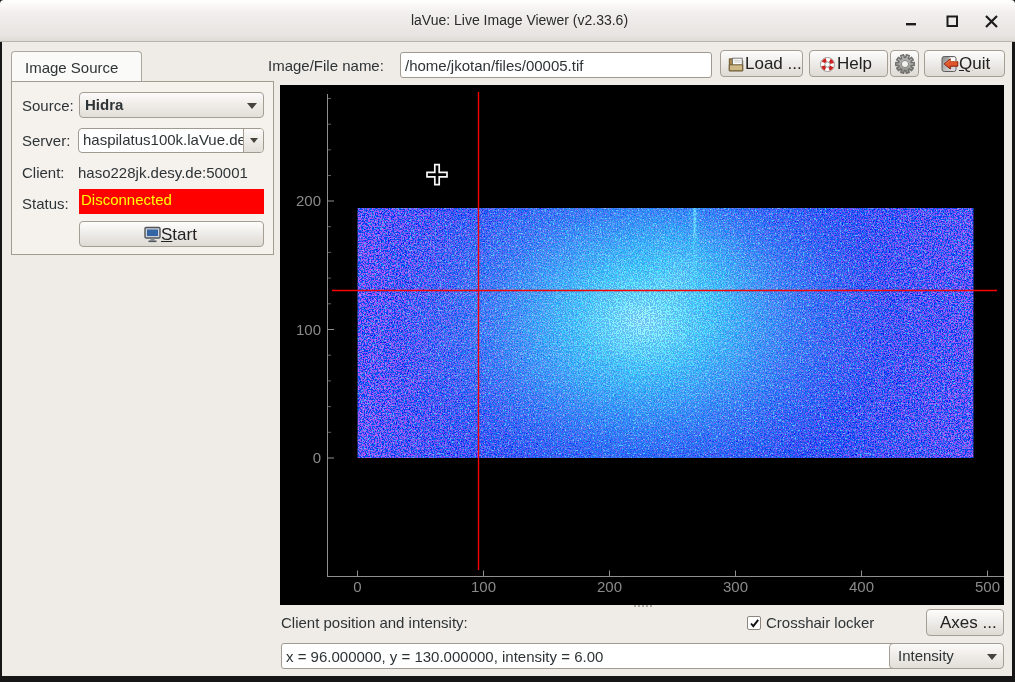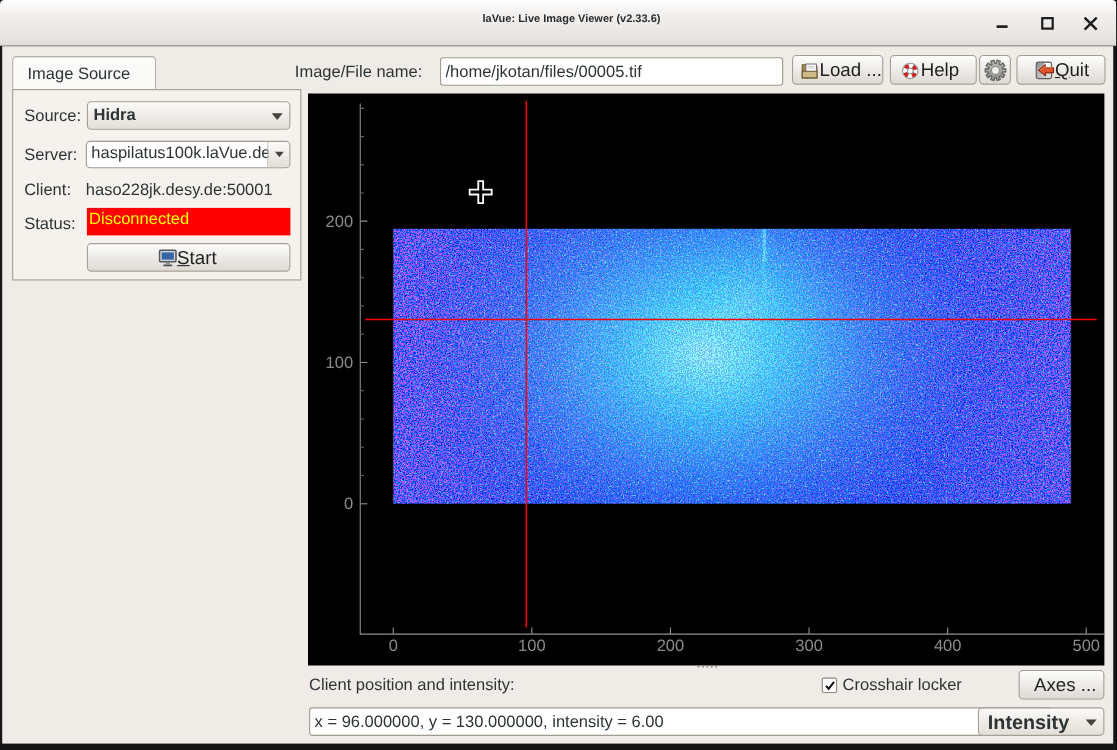--- a/index.html
+++ b/index.html
@@ -2,21 +2,21 @@
 <html><head>
 <meta charset="utf-8">
 <style>
 * { margin:0; padding:0; box-sizing:border-box; }
 html,body { width:1015px; height:682px; overflow:hidden; }
 body { font-family:"Liberation Sans", sans-serif; color:#2e3436; background:#161616; position:relative; }
 #titlebar { position:absolute; left:0; top:0; width:1015px; height:42px;
   background:linear-gradient(#ffffff, #f2f0ee 30%, #e7e4e1 85%, #dfdcd8);
   border-bottom:1px solid #b8b3ad; border-radius:4px 4px 0 0; }
 #title { position:absolute; top:12px; left:0; width:1015px; text-align:center;
-  font-size:10px; font-weight:bold; color:#2b2b2b;padding-left:24px; }
+  font-size:14px; font-weight:normal; color:#2b2b2b;padding-left:24px; }
 .winbtn { position:absolute; color:#1c1c1c; }
 #content { position:absolute; left:2px; top:42px; width:1010px; height:634px; background:#efebe7; }
 
 #tab { position:absolute; left:9px; top:9px; width:131px; height:30px;
   background:#fafaf8; border:1px solid #aca69d; border-bottom:none; border-radius:4px 4px 0 0; }
 #tab span { position:absolute; left:13px; top:7px; font-size:15px; }
 #pane { position:absolute; left:9px; top:39px; width:263px; height:174px;
   background:#f5f2ee; border:1px solid #a29b91; }
 .plabel { position:absolute; font-size:15px; }
 .combo { position:absolute; background:linear-gradient(#fcfbfa, #f0ede9 45%, #e2ded8);
@@ -290,16 +290,16 @@
     <svg style="position:absolute;left:0.5px;top:0.5px" width="11" height="11" viewBox="0 0 11 11">
       <path d="M2 5.5 L4.3 8.2 L9.2 1.8" stroke="#111" stroke-width="1.9" fill="none"></path>
       </svg>
   </div>
   <div class="plabel" style="left:764px;top:572px">Crosshair locker</div>
   <div class="btn" style="left:924px;top:567px;width:78px;height:27px">
     <span style="position:absolute;left:13px;top:3px">Axes ...</span>
   </div>
   <input class="txt" style="left: 279px; top: 601px; width: 674px; height: 26px;" value="x = 96.000000, y = 130.000000, intensity = 6.00">
   <div class="combo" style="left:887px;top:601px;width:115px;height:26px">
-    <span style="position:absolute;left:8px;top:3px;font-size:18px;font-weight:bold">Intensity</span>
+    <span style="position:absolute;left:8px;top:3px;font-size:15px;font-weight:normal">Intensity</span>
     <div class="arrow" style="right:6px;top:10px"></div>
   </div>
 </div>
 
 </body></html>

